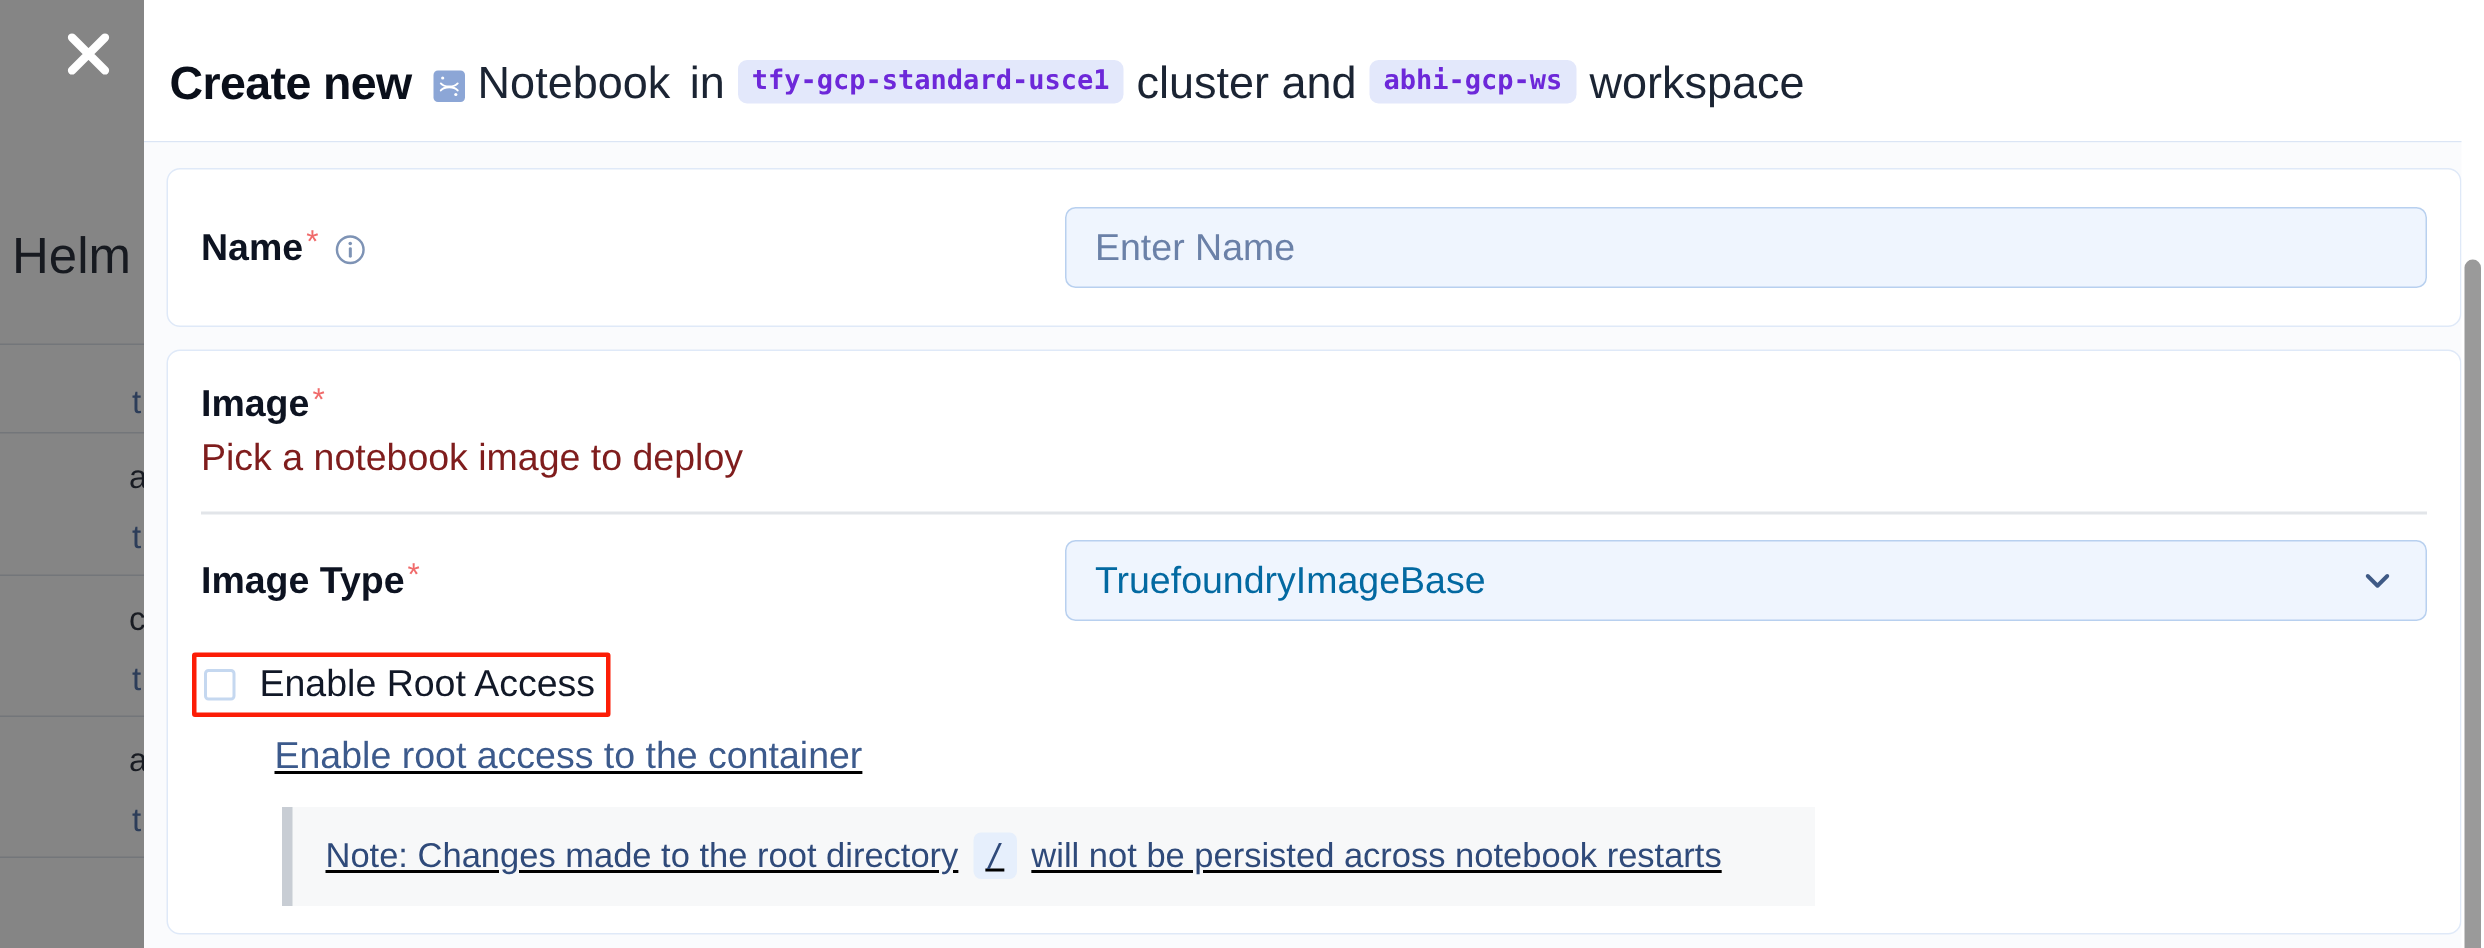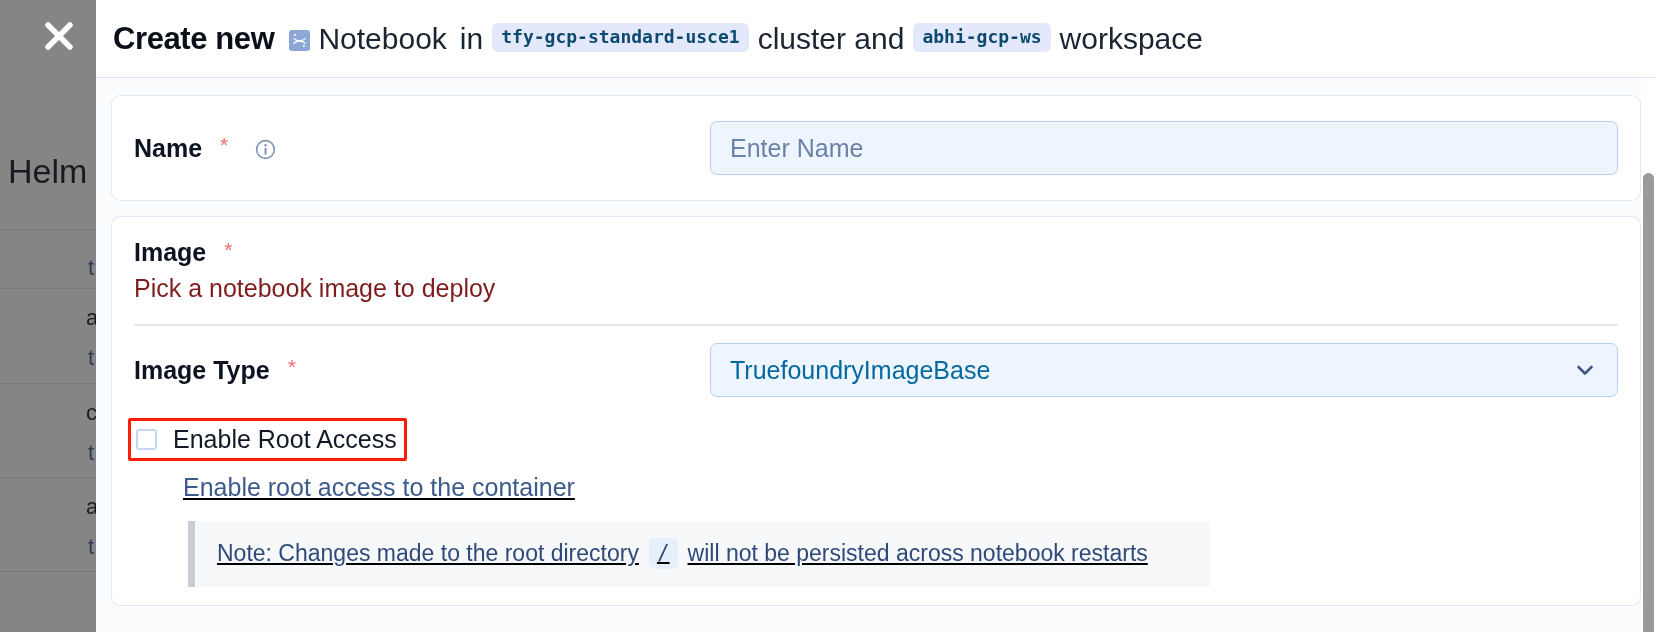--- a/index.html
+++ b/index.html
@@ -97,20 +97,21 @@
   }
   .modal-header {
     height: 78px;
     flex: 0 0 78px;
     background: #ffffff;
     border-bottom: 1px solid #dbe5f5;
     display: flex;
     align-items: center;
     padding-left: 17px;
     white-space: nowrap;
+    margin-top: 17px;
   }
   .title-strong {
     font-size: 31px;
     font-weight: 700;
     color: #0a0f1a;
     letter-spacing: -0.4px;
   }
   .title-normal {
     font-size: 30px;
     font-weight: 400;
@@ -126,21 +127,21 @@
     background: #8ca6d6;
     margin: 0 8px 0 15px;
     flex: 0 0 auto;
     position: relative;
     top: 2px;
   }
   .jup-icon svg { display: block; }
   .chip {
     display: inline-block;
     background: #e3e8fb;
-    color: #0c4a6e;
+    color: #6d28d9;
     font-family: "DejaVu Sans Mono", monospace;
     font-size: 18px;
     font-weight: 700;
     border-radius: 6px;
     padding: 5px 9px 6px 9px;
     margin: 0 9px;
     line-height: 1;
     position: relative;
     top: -1px;
   }
@@ -168,21 +169,20 @@
     display: flex;
     align-items: center;
   }
   .field-label {
     font-size: 25px;
     font-weight: 700;
     color: #0d1321;
     display: flex;
     align-items: center;
     white-space: nowrap;
-    gap: 16px;
   }
   .req {
     color: #f06b6b;
     font-size: 21px;
     font-weight: 400;
     margin-left: 2px;
     position: relative;
     top: -3px;
   }
   .info-icon {

